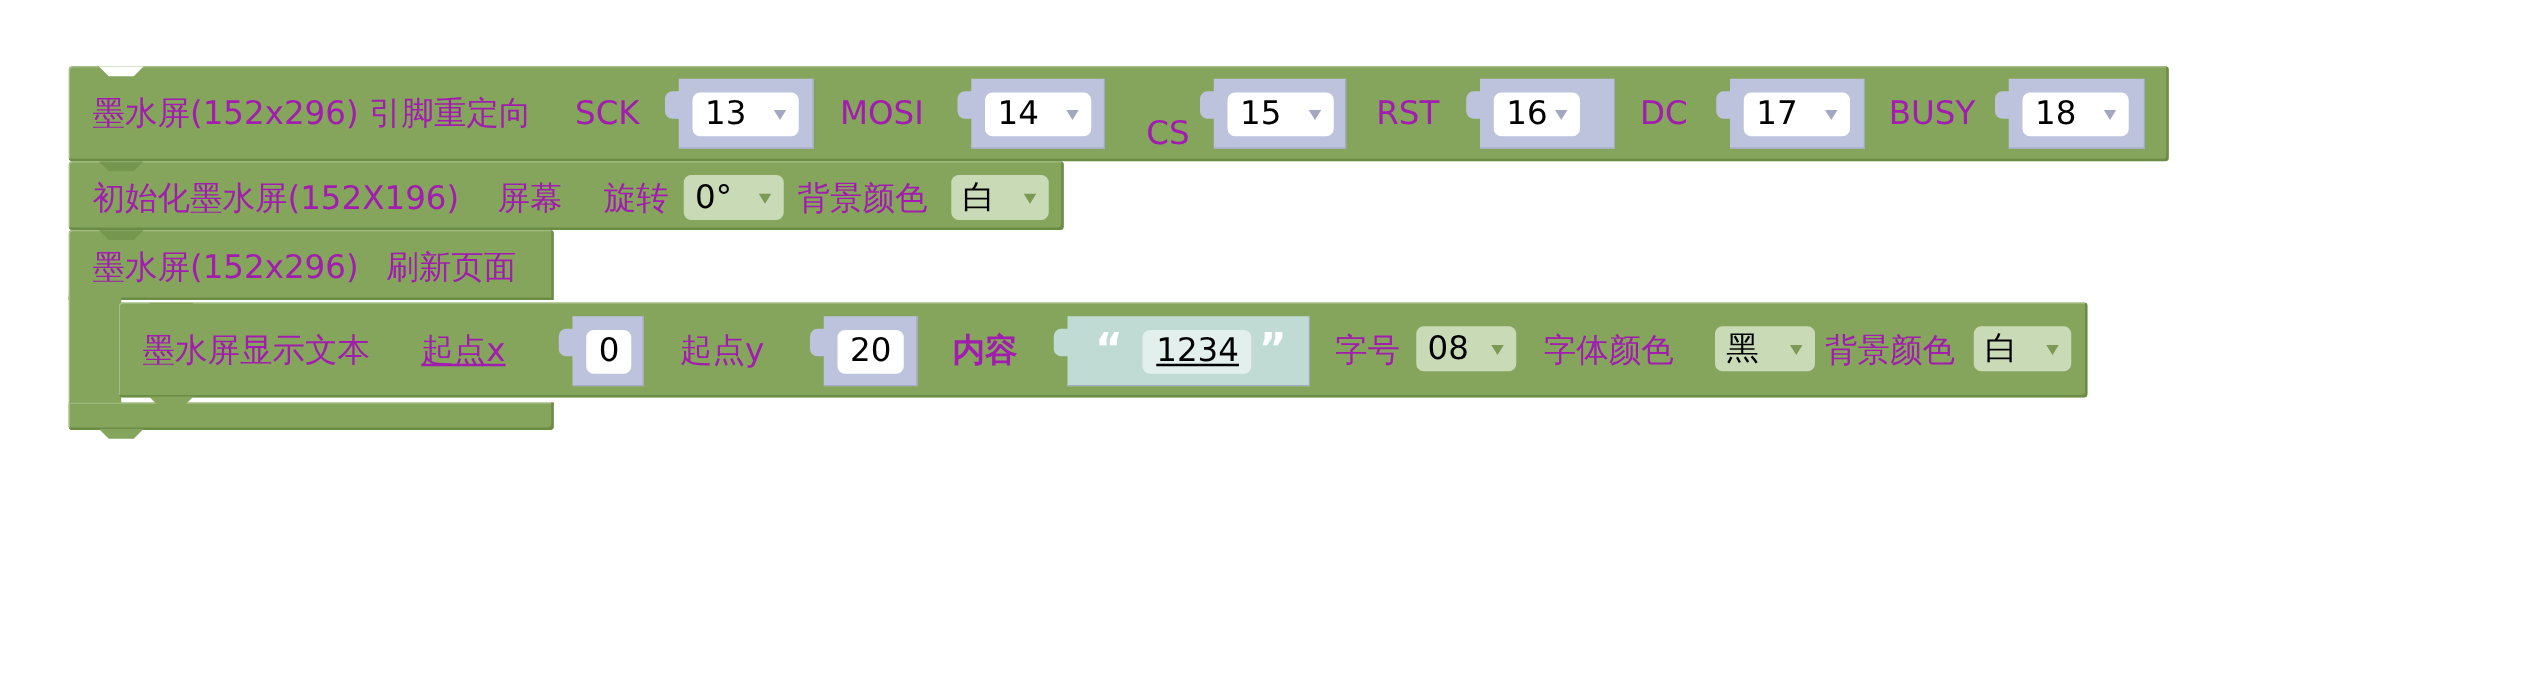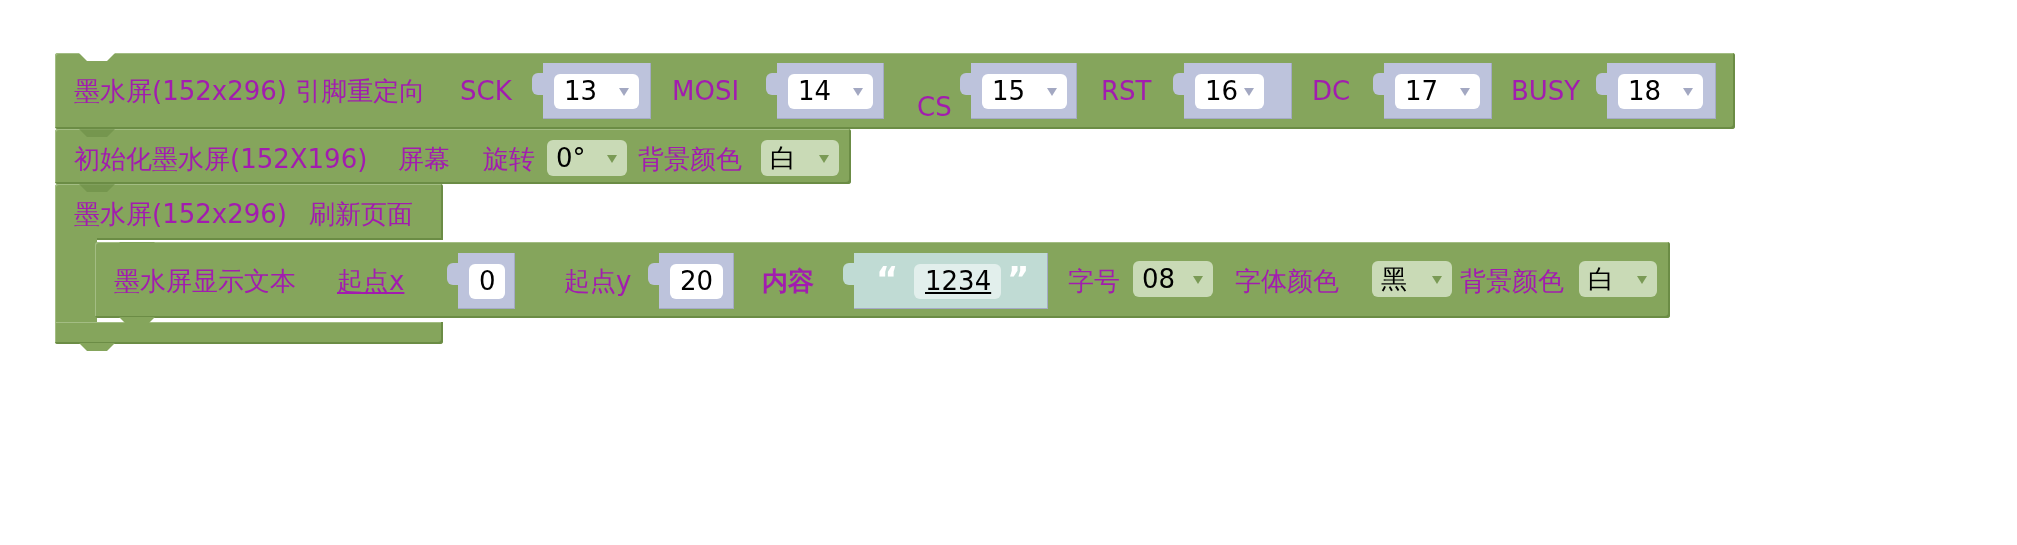--- a/index.html
+++ b/index.html
@@ -62,21 +62,21 @@
 </div>
 
 <div class="blk" style="left:55px;top:129px;width:796px;height:55px;">
   <div class="notch" style="left:24px;">
       <svg width="36" height="9">
         <path d="M0 0 L8 8 L28 8 L36 0 Z" fill="#6b8c45" opacity="0.6"></path>
       </svg>
     </div>
 </div>
 <span class="lbl" style="left:74px;top:144px;">初始化墨水屏(152X196)</span>
-<span class="lbl" style="left:398px;top:144px;">屏幕</span>
+<span class="lbl" style="left:398px;top:144px;font-family:Liberation Serif, serif;">屏幕</span>
 <span class="lbl" style="left:483px;top:144px;">旋转</span>
 <div class="dd" style="left:547px;top:140px;width:80px;height:36px;"><span>0°</span><span class="arrow"></span></div>
 <span class="lbl" style="left:638px;top:144px;">背景颜色</span>
 <div class="dd" style="left:761px;top:140px;width:78px;height:36px;"><span>白</span><span class="arrow"></span></div>
 
 <div class="blk" style="left:55px;top:184px;width:388px;height:56px;border-radius:3px 3px 0 0;">
   <div class="notch" style="left:24px;">
       <svg width="36" height="9">
         <path d="M0 0 L8 8 L28 8 L36 0 Z" fill="#6b8c45" opacity="0.6"></path>
       </svg>
@@ -99,21 +99,21 @@
 </div>
 <svg style="position:absolute;left:119px;top:317px;" width="36" height="9">
     <path d="M0 0 L8 8 L28 8 L36 0 Z" fill="#85a55c"></path>
   </svg>
 <span class="lbl" style="left:114px;top:266px;">墨水屏显示文本</span>
 <span class="lbl" style="left:337px;top:266px;text-decoration:underline;">起点x</span>
 <div class="inp" style="left:458px;top:253px;width:57px;height:56px;">
   <div class="nub"></div>
   <div class="fld" style="left:11px;top:11px;width:36px;height:35px;"><span>0</span></div>
 </div>
-<span class="lbl" style="left:564px;top:266px;">起点y</span>
+<span class="lbl" style="left:544px;top:266px;">起点y</span>
 <div class="inp" style="left:659px;top:253px;width:75px;height:56px;">
   <div class="nub"></div>
   <div class="fld" style="left:11px;top:11px;width:53px;height:35px;"><span>20</span></div>
 </div>
 <span class="lbl" style="left:762px;top:266px;font-weight:bold;">内容</span>
 <div class="inp str" style="left:854px;top:253px;width:194px;height:56px;">
   <div class="nub"></div>
   <span class="quote" style="left:22px;top:9px;">“</span>
   <div class="fld" style="left:60px;top:11px;width:87px;height:35px;padding-left:11px;text-decoration:underline;"><span>1234</span></div>
   <span class="quote" style="left:153px;top:9px;">”</span>

